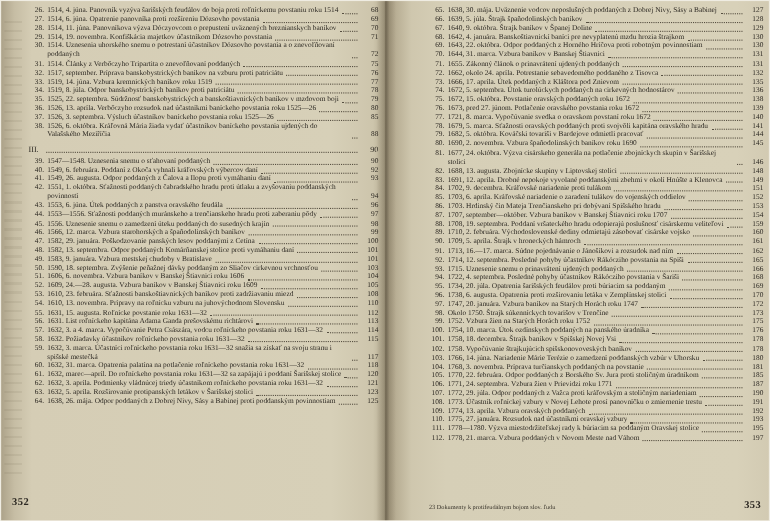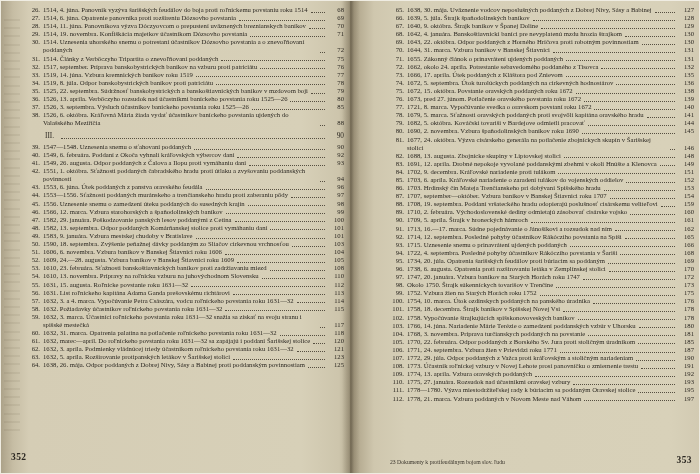--- a/index.html
+++ b/index.html
@@ -15,21 +15,21 @@
     background:linear-gradient(90deg, rgba(60,50,30,0) 0, rgba(60,50,30,.22) 7px, rgba(35,28,15,.34) 9px, rgba(60,50,30,.12) 12px, rgba(60,50,30,0) 18px); }
   .bleed { position:absolute; left:3px; top:18px; width:16px; height:415px; opacity:.5; filter:blur(.5px);
     background:repeating-linear-gradient(180deg, rgba(95,85,62,.18) 0 2px, transparent 2px 8.2px); }
   .toc { list-style:none; font-size:6.7px; line-height:8.1px; }
   .entry { display:flex; align-items:flex-end; }
   .ebody { flex:0 1 auto; padding-left:17px; text-indent:-17px; }
   .num { display:inline-block; width:14px; text-align:right; margin-right:3px; text-indent:0; }
   .dots { flex:1 1 auto; min-width:5px; height:6px; border-bottom:1px dotted #564f41; margin:0 2px 1.5px 3px; }
   .pg { flex:0 0 auto; width:17px; text-align:right; }
   .heading { display:flex; align-items:flex-end; font-size:7.3px; line-height:9px; margin:4px 0 2.5px; }
-  .h-num { margin-right:4px;margin-left:19px; }
+  .h-num { margin-right:4px; }
   .h-title { letter-spacing:1.05px; white-space:nowrap; }
   .pagenum { font-size:9.5px; font-weight:bold; letter-spacing:.4px; color:#2c2822; }
   .pagenum-left { position:absolute; left:10px; bottom:13px; }
   .footer-right { position:absolute; left:40px; right:7px; bottom:10px; display:flex; align-items:flex-end; justify-content:space-between;gap:28px; }
   .footnote { font-size:5.7px; color:#39342b; }
 </style>
 </head>
 <body>
 
 <div class="scan">

